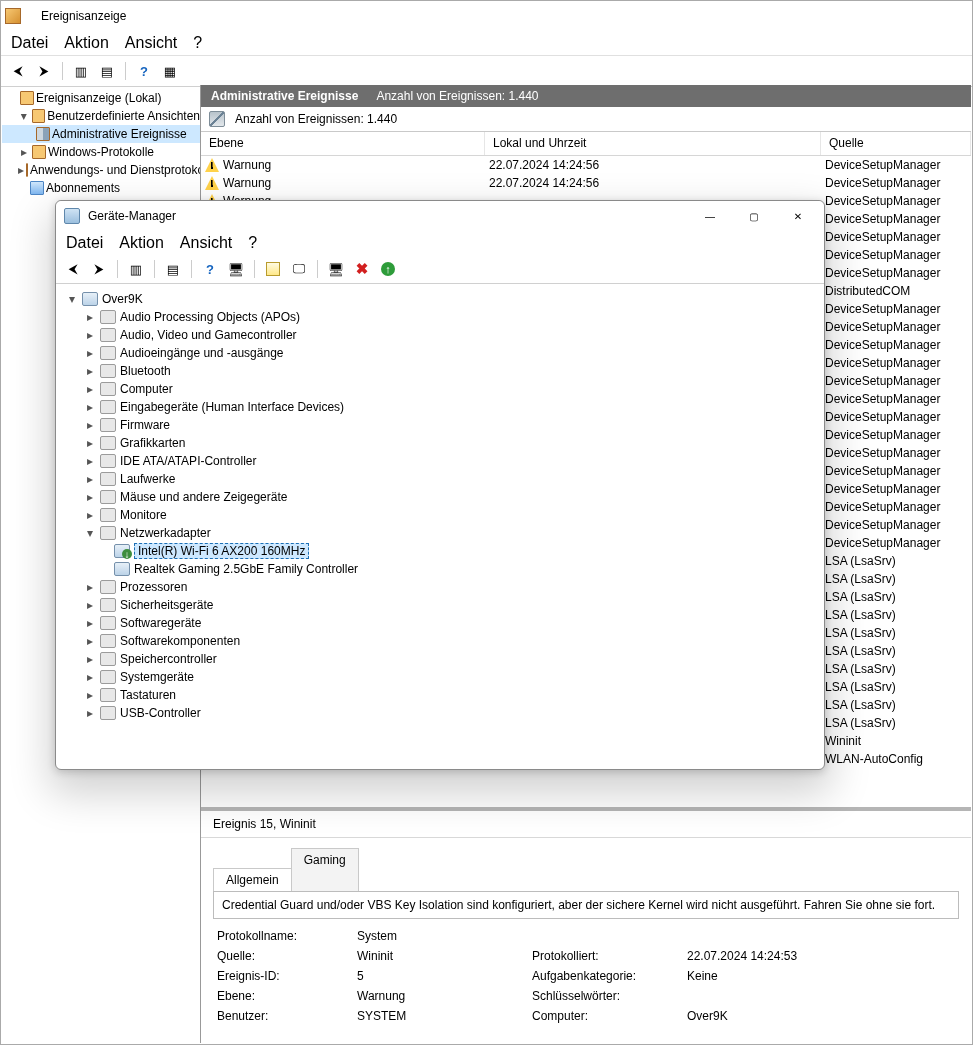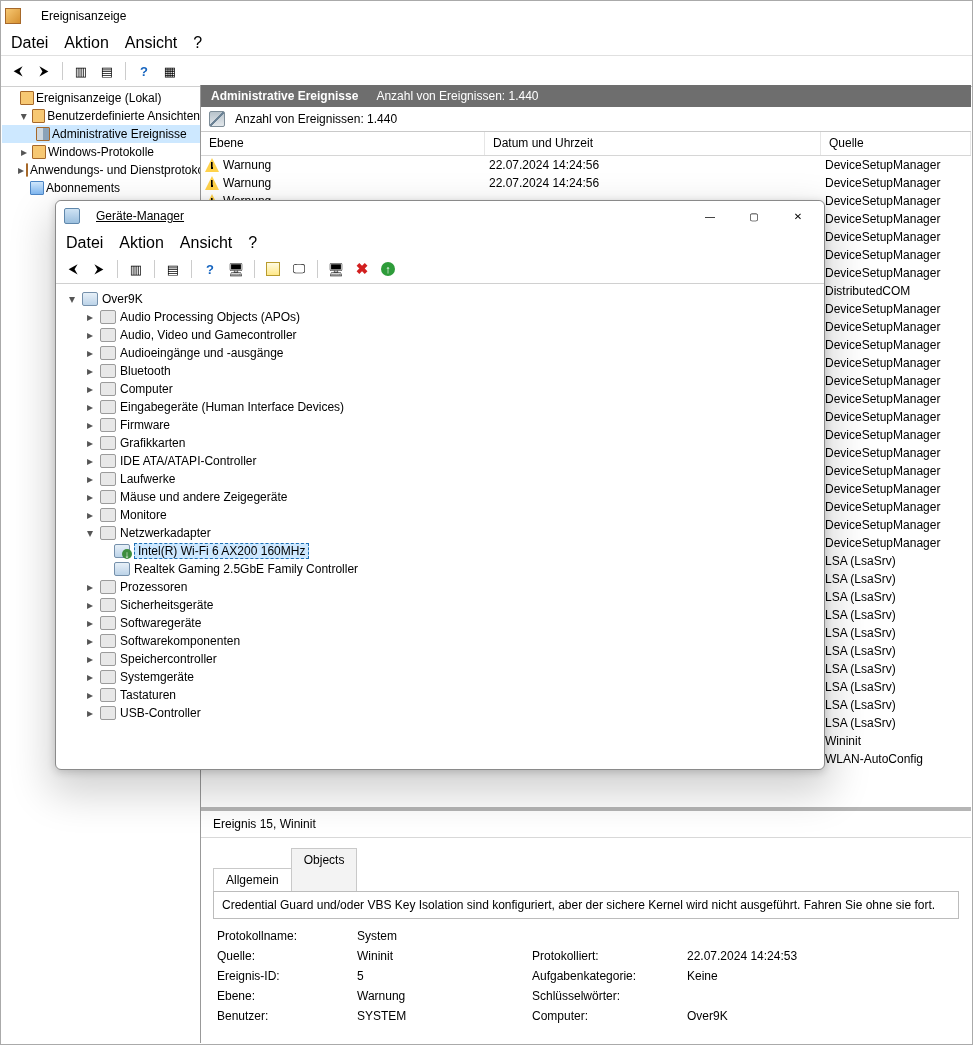--- a/index.html
+++ b/index.html
@@ -151,21 +151,21 @@
   
   .dm-window {
     position:absolute; left:55px; top:200px; width:770px; height:570px;
     background:#fff; border:1px solid #8a8a8a; border-radius:6px;
     box-shadow: 0 18px 40px 6px rgba(0,0,0,.18), 0 2px 8px rgba(0,0,0,.18);
   }
   .dm-titlebar{
     height:30px; display:flex; align-items:center; justify-content:space-between;
     padding:0 4px 0 8px; background:#fff; border-top-left-radius:6px; border-top-right-radius:6px;
   }
-  .dm-titleleft{ display:flex; align-items:center; gap:16px;text-decoration:underline; }
+  .dm-titleleft{ display:flex; align-items:center; gap:8px; }
   .dm-sysico{
     width:16px;height:16px; background:linear-gradient(180deg,#cfe3f4,#9bbfde);
     border:1px solid #5f87ab; border-radius:2px;
   }
   .dm-winbtns{ display:flex; }
   .dm-winbtn{
     width:44px;height:28px;display:flex;align-items:center;justify-content:center;
     font-size:10px; color:#000;
   }
 
@@ -260,21 +260,21 @@
         <b>Administrative Ereignisse</b>
         <span>Anzahl von Ereignissen: 1.440</span>
       </div>
       <div class="ev-filterbar">
         <span class="funnel-icon"></span>
         <span>Anzahl von Ereignissen: 1.440</span>
       </div>
       <div class="ev-table-wrap">
         <div class="ev-cols">
           <div class="colh col-level">Ebene</div>
-          <div class="colh col-date">Datum und Uhrzeit</div>
+          <div class="colh col-date">Lokal und Uhrzeit</div>
           <div class="colh col-src">Quelle</div>
         </div>
         <div class="ev-rows" id="ev-rows">
             <div class="ev-row">
               <span class="cell-lvl">
                 <span class="warn-ico"></span>
                 <span>Warnung</span>
               </span>
               <span class="cell-date">22.07.2024 14:24:56</span>
               <span class="cell-src">DeviceSetupManager</span>
@@ -545,21 +545,21 @@
             </div>
           </div>
       </div>
     </div>
   </div>
 
   <div class="ev-bottom-pane">
     <div class="ev-bottom-title">Ereignis 15, Wininit</div>
     <div class="tabs">
       <div class="tab active">Allgemein</div>
-      <div class="tab">Objects</div>
+      <div class="tab">Gaming</div>
     </div>
     <div class="msgbox">Credential Guard und/oder VBS Key Isolation sind konfiguriert, aber der sichere Kernel wird nicht ausgeführt. Fahren Sie ohne sie fort.</div>
     <div class="kv-grid">
       <div>Protokollname:</div>
       <div>System</div>
       <div></div>
         <div></div>
 
       <div>Quelle:</div>
       <div>Wininit</div>

